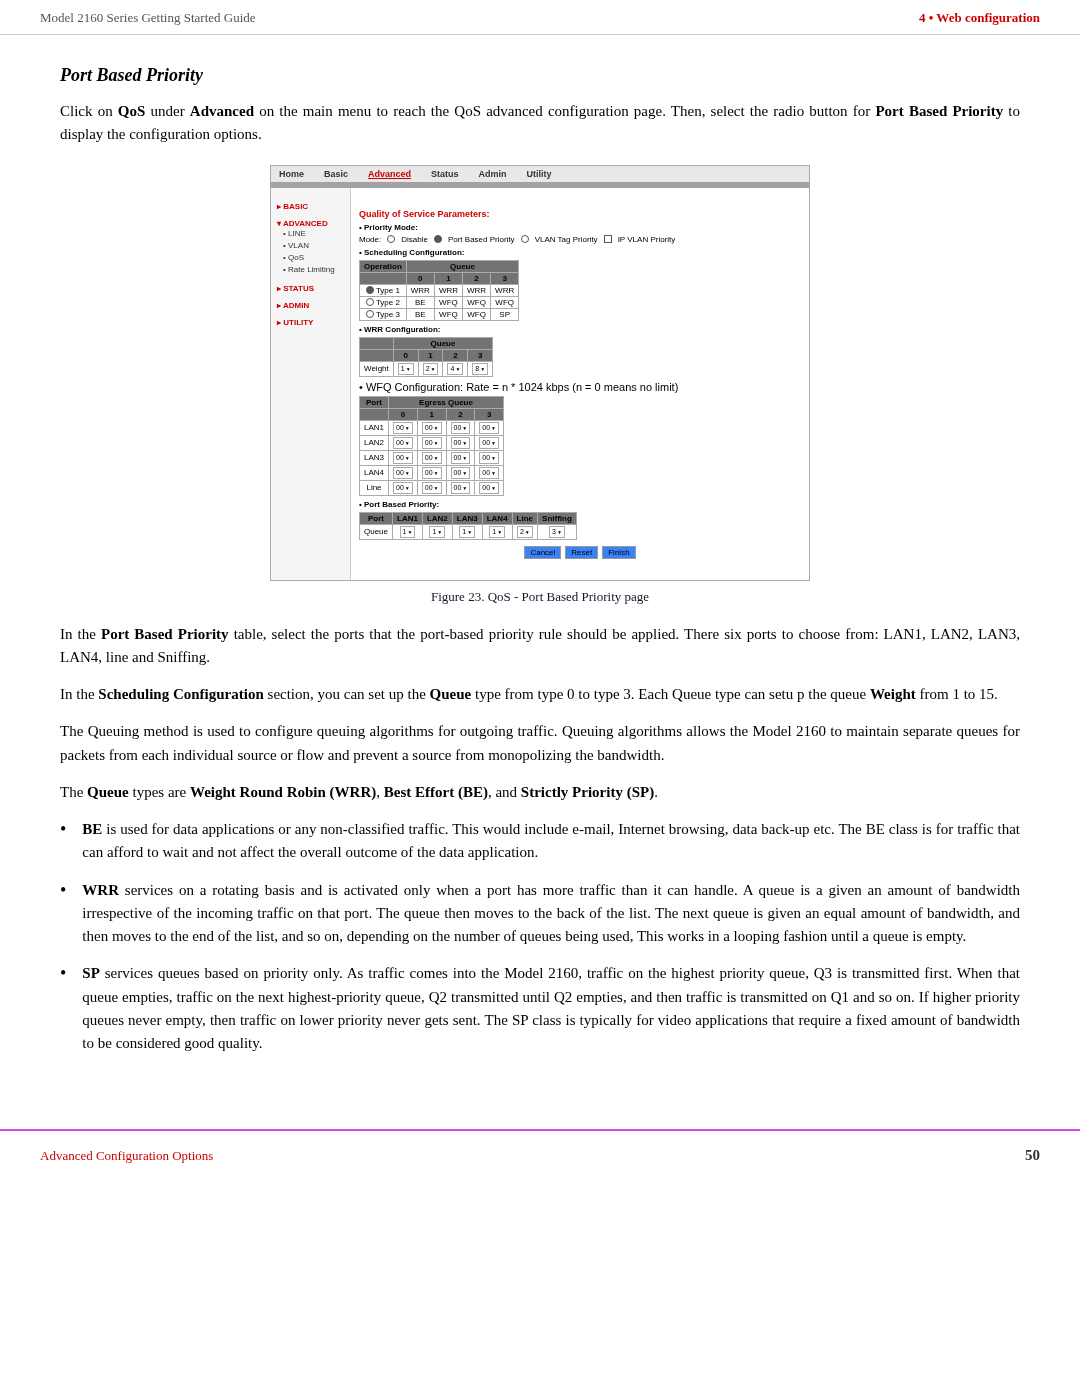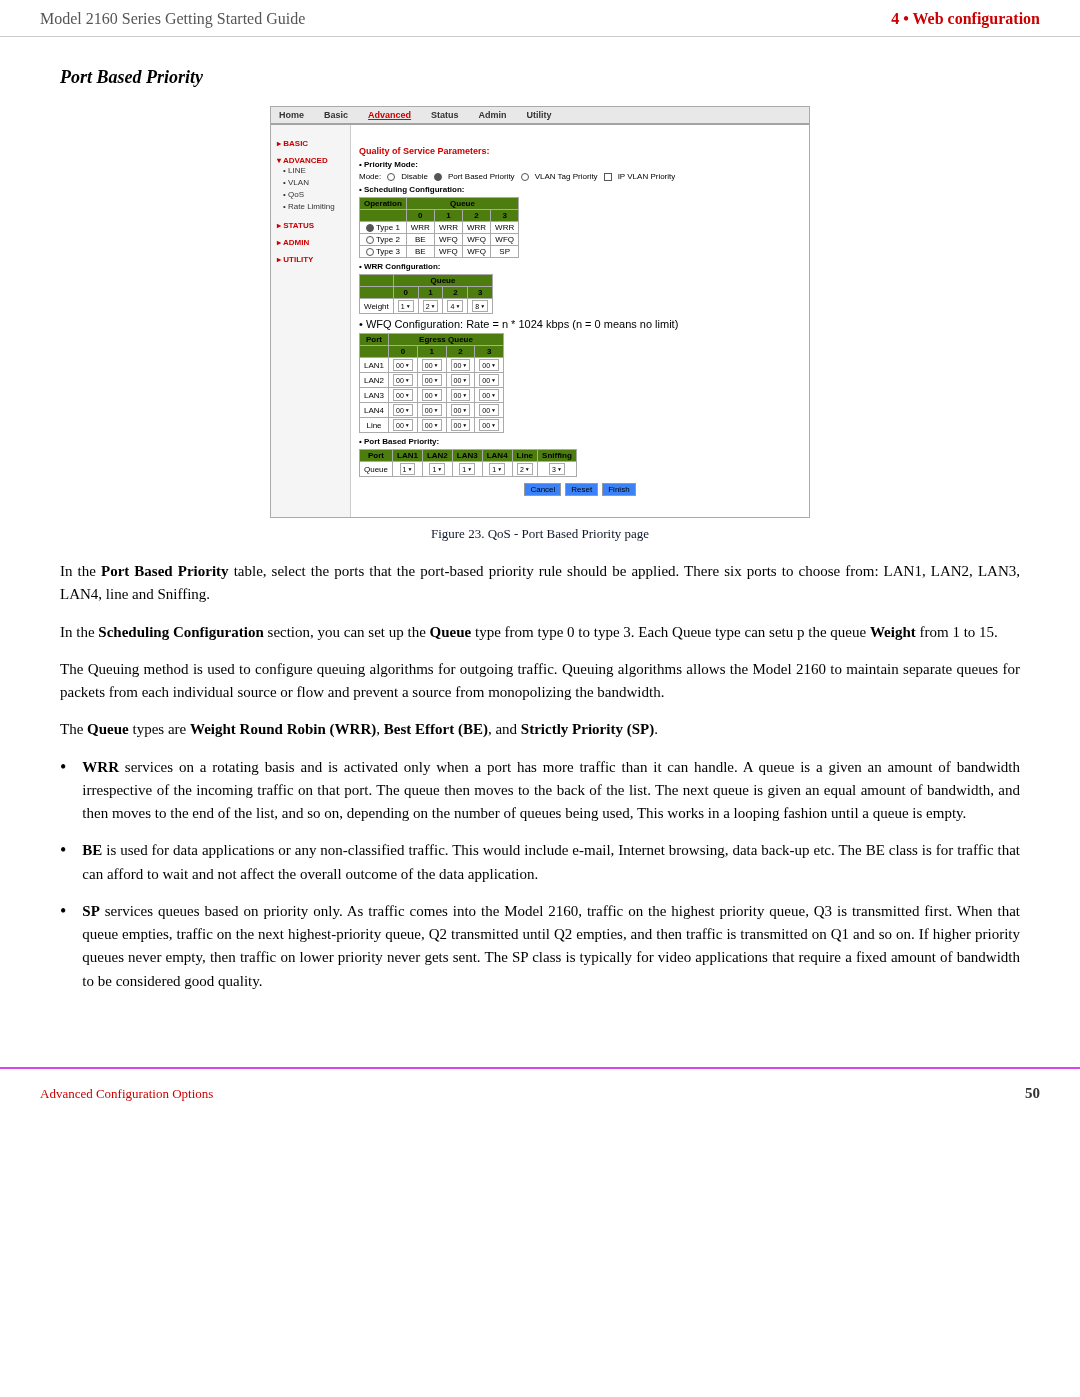--- a/index.html
+++ b/index.html
@@ -12,21 +12,21 @@
       min-height: 1397px;
     }
 
     
     .header-bar {
       display: flex;
       justify-content: space-between;
       align-items: center;
       padding: 10px 40px 8px 40px;
       border-bottom: 1px solid #ccc;
-      font-size: 16px;
+      font-size: 13px;
       color: #555;
     }
     .header-bar .right {
       font-weight: bold;
       color: #c00;
     }
 
     
     .main-content {
       padding: 30px 60px 40px 60px;
@@ -62,21 +62,21 @@
       border: 1px solid #aaa;
       background: #fff;
       width: 540px;
       font-size: 9px;
       font-family: Arial, sans-serif;
     }
 
     .qos-nav {
       display: flex;
       background: #e8e8e8;
-      border-bottom: 2px solid #a3a3a3;
+      border-bottom: 6px solid #a3a3a3;
       padding: 3px 8px;
       gap: 20px;
       font-size: 9px;
       font-weight: bold;
     }
     .qos-nav span { cursor: pointer; color: #333; }
     .qos-nav span.active { color: #c00; text-decoration: underline; }
 
     .qos-body {
       display: flex;
@@ -125,21 +125,21 @@
       border-collapse: collapse;
       font-size: 8px;
       margin-bottom: 4px;
     }
     .qos-table th, .qos-table td {
       border: 1px solid #aaa;
       padding: 1px 4px;
       text-align: center;
       font-size: 8px;
     }
-    .qos-table th { background: #4d7c0f; font-weight: bold; }
+    .qos-table th { background: #737373; font-weight: bold; }
 
     .queue-header {
       text-align: center;
       font-size: 8px;
       font-weight: bold;
       background: #ddd;
     }
 
     .btn-small {
       background: #3b82f6;
@@ -241,20 +241,24 @@
 
 <div class="header-bar">
   <span>Model 2160 Series Getting Started Guide</span>
   <span class="right">4  •  Web configuration</span>
 </div>
 
 <div class="main-content">
 
   <div class="section-title">Port Based Priority</div>
 
+  <p class="body-para">
+    Click on <b>QoS</b> under <b>Advanced</b> on the main menu to reach the QoS advanced configuration page. Then, select
+    the radio button for <b>Port Based Priority</b> to display the configuration options.
+  </p>
 
   <div class="figure-container">
 
     <div class="qos-screenshot">
 
       <div class="qos-nav">
         <span>Home</span>
         <span>Basic</span>
         <span class="active">Advanced</span>
         <span>Status</span>
@@ -474,41 +478,41 @@
     The Queuing method is used to configure queuing algorithms for outgoing traffic. Queuing algorithms allows
     the Model 2160 to maintain separate queues for packets from each individual source or flow and prevent a
     source from monopolizing the bandwidth.
   </p>
 
   <p class="body-para">
     The <b>Queue</b> types are <b>Weight Round Robin (WRR)</b>, <b>Best Effort (BE)</b>, and <b>Strictly Priority (SP)</b>.
   </p>
 
   <ul class="bullet-list">
+    <li>
+      <span></span>
+      <span>
+        <b>BE</b> is used for data applications or any non-classified traffic. This would include e-mail, Internet browsing,
+        data back-up etc. The BE class is for traffic that can afford to wait and not affect the overall outcome of the
+        data application.
+      </span>
+    </li>
     <li>
       <span></span>
       <span>
         <b>WRR</b> services on a rotating basis and is activated only when a port has more traffic than it can handle. A
         queue is a given an amount of bandwidth irrespective of the incoming traffic on that port. The queue then
         moves to the back of the list. The next queue is given an equal amount of bandwidth, and then moves to the
         end of the list, and so on, depending on the number of queues being used, This works in a looping fashion
         until a queue is empty.
       </span>
     </li>
     <li>
       <span></span>
       <span>
-        <b>BE</b> is used for data applications or any non-classified traffic. This would include e-mail, Internet browsing,
-        data back-up etc. The BE class is for traffic that can afford to wait and not affect the overall outcome of the
-        data application.
-      </span>
-    </li>
-    <li>
-      <span></span>
-      <span>
         <b>SP</b> services queues based on priority only. As traffic comes into the Model 2160, traffic on the highest prior­ity queue, Q3 is transmitted first. When that queue empties, traffic on the next highest-priority queue, Q2
         transmitted until Q2 empties, and then traffic is transmitted on Q1 and so on. If higher priority queues
         never empty, then traffic on lower priority never gets sent. The SP class is typically for video applications
         that require a fixed amount of bandwidth to be considered good quality.
       </span>
     </li>
   </ul>
 
 </div>
 

